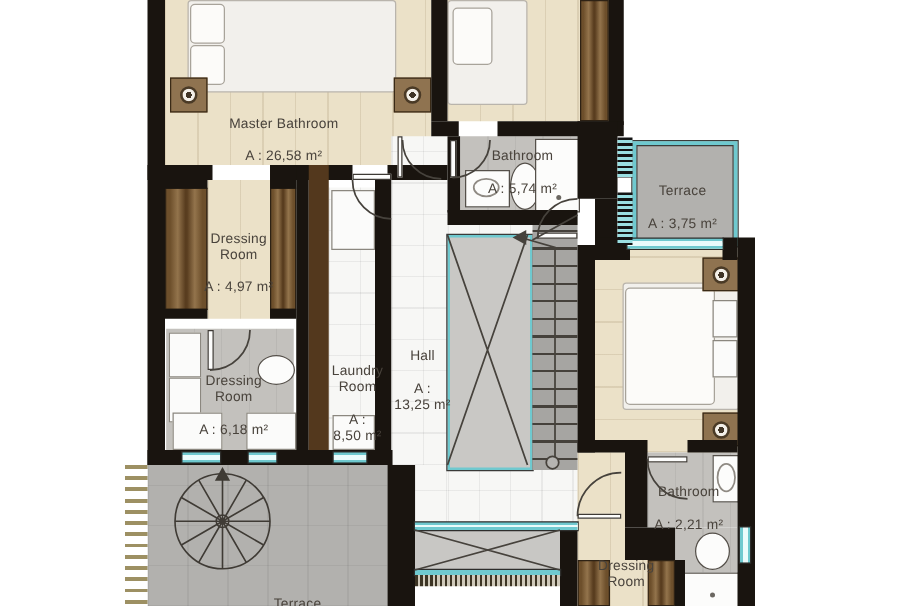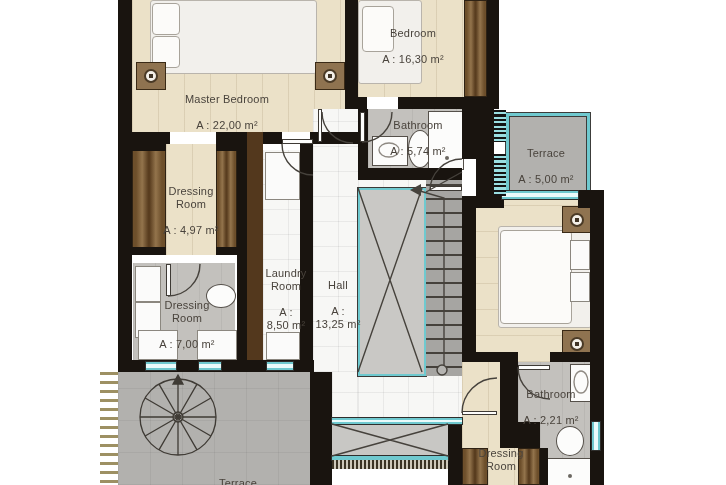--- a/index.html
+++ b/index.html
@@ -192,46 +192,42 @@
       <circle cx="178" cy="417" r="38"></circle>
       <circle cx="178" cy="417" r="5" fill="#c2c1be"></circle>
       <path d="M178,417 L216,417 M178,417 L210.9,436 M178,417 L197,449.9 M178,417 L178,455
                M178,417 L159,449.9 M178,417 L145.1,436 M178,417 L140,417 M178,417 L145.1,398
                M178,417 L159,384.1 M178,417 L178,379 M178,417 L197,384.1 M178,417 L210.9,398"></path>
       <polygon points="178,375 173,384 183,384" fill="#3f3b35"></polygon>
     </g>
   </svg>
 
   <div class="rlabel" style="left:227px;top:80px">
-    <div>Master Bedroom</div>
-    <div>A : 22,00 m²</div>
-  </div>
-  <div class="rlabel" style="left:413px;top:14px">
-    <div>Bedroom</div>
-    <div>A : 16,30 m²</div>
+    <div>Master Bathroom</div>
+    <div>A : 26,58 m²</div>
   </div>
   <div class="rlabel" style="left:418px;top:106px">
     <div>Bathroom</div>
     <div>A : 5,74 m²</div>
   </div>
   <div class="rlabel" style="left:546px;top:134px">
     <div>Terrace</div>
-    <div>A : 5,00 m²</div>
+    <div>A : 3,75 m²</div>
   </div>
   <div class="rlabel" style="left:191px;top:172px">
     <div>Dressing
 Room</div>
     <div>A : 4,97 m²</div>
   </div>
   <div class="rlabel" style="left:187px;top:286px">
     <div>Dressing
 Room</div>
-    <div>A : 7,00 m²</div>
-  </div>
-  <div class="rlabel" style="left:286px;top:254px">
+    <div>A : 6,18 m²</div>
+  </div>
+  <div class="rlabel" style="left:286px;top:278px">
     <div>Laundry
 Room</div>
     <div>A :
 8,50 m²</div>
   </div>
   <div class="rlabel" style="left:338px;top:266px">
     <div>Hall</div>
     <div>A :
 13,25 m²</div>
   </div>

